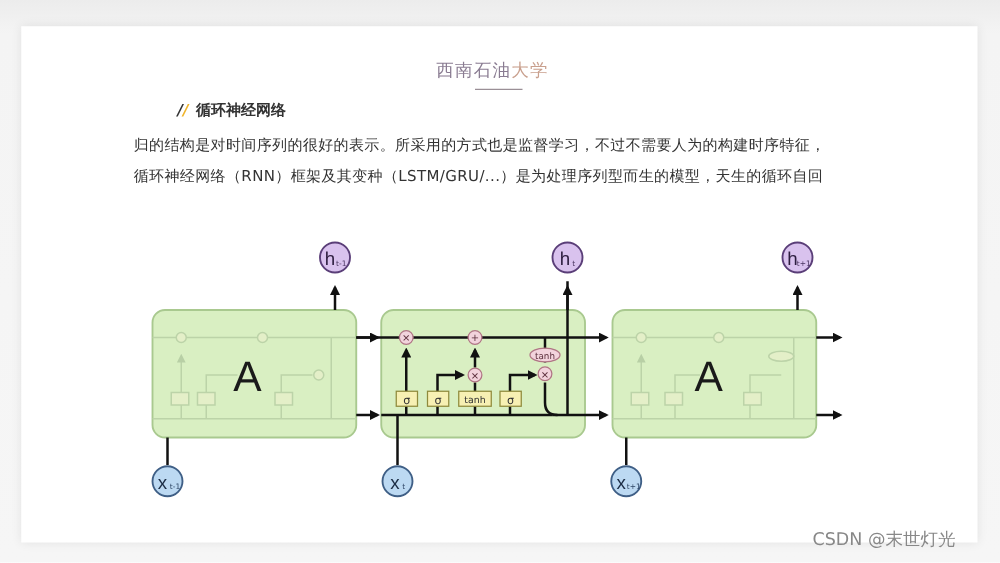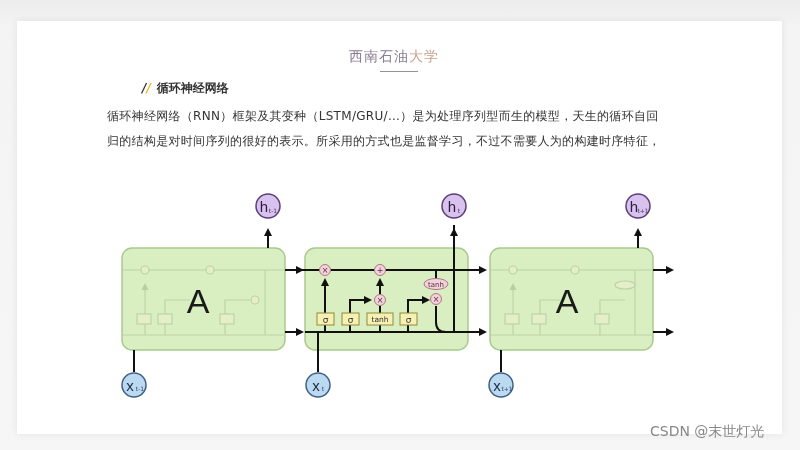--- a/index.html
+++ b/index.html
@@ -46,22 +46,22 @@
 <div class="uni-title">
   <span class="c1">西南石油</span><span class="c2">大学</span>
 </div>
 <div class="title-rule"></div>
 
 <div class="section-head">
   <span class="sl1">/</span><span class="sl2">/</span><span>循环神经网络</span>
 </div>
 
 <div class="body-text">
+  <p>归的结构是对时间序列的很好的表示。所采用的方式也是监督学习，不过不需要人为的构建时序特征，</p>
   <p>循环神经网络（RNN）框架及其变种（LSTM/GRU/...）是为处理序列型而生的模型，天生的循环自回</p>
-  <p>归的结构是对时间序列的很好的表示。所采用的方式也是监督学习，不过不需要人为的构建时序特征，</p>
 </div>
 
 <svg class="diagram" width="800" height="450">
   <defs>
     <marker id="arr" markerWidth="8" markerHeight="8" refX="6" refY="4" orient="auto" markerUnits="userSpaceOnUse">
       <path d="M0,0 L8,4 L0,8 z" fill="#111"></path>
     </marker>
     <marker id="arrfaint" markerWidth="7" markerHeight="7" refX="5" refY="3.5" orient="auto" markerUnits="userSpaceOnUse">
       <path d="M0,0 L7,3.5 L0,7 z" fill="#b8cfa5"></path>
     </marker>

